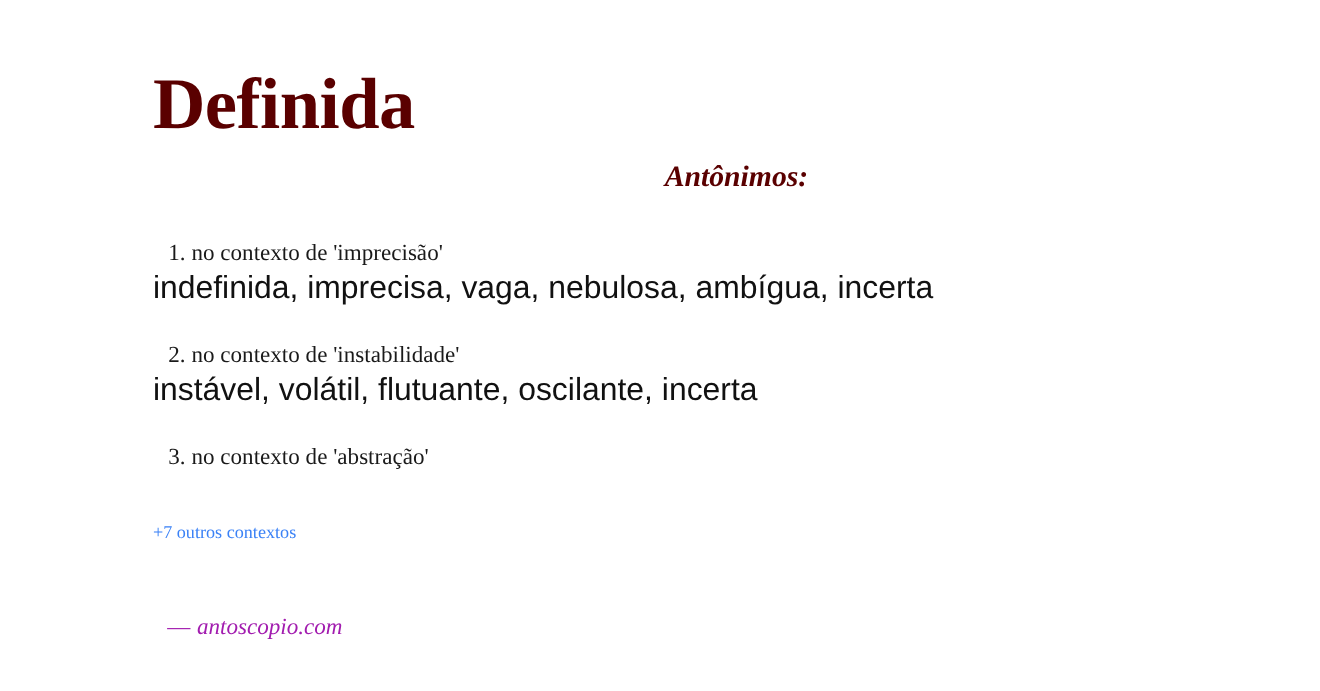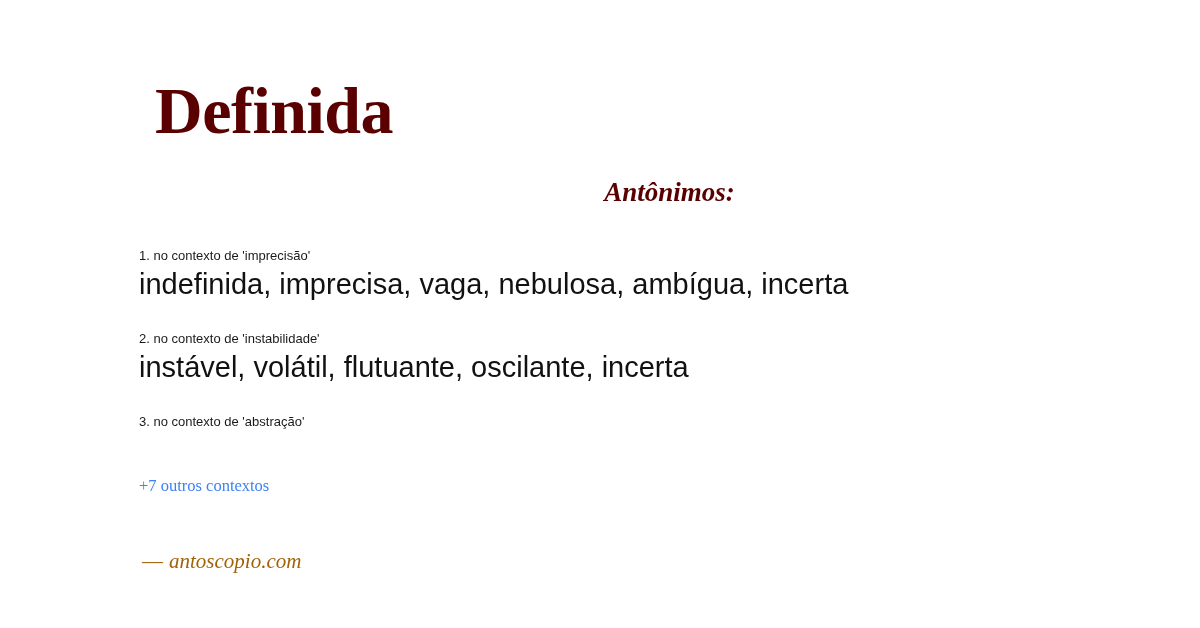--- a/index.html
+++ b/index.html
@@ -21,21 +21,21 @@
     height: 628px;
     box-sizing: border-box;
     padding: 0 0 0 139px;
   }
   .headword {
     font-family: "Liberation Serif", "DejaVu Serif", serif;
     font-weight: bold;
     font-size: 66px;
     line-height: 1;
     color: #5a0000;
-    margin: 16px;
+    margin: 0;
     padding-top: 62px;
     letter-spacing: -0.5px;
   }
   .subtitle {
     font-family: "Liberation Serif", "DejaVu Serif", serif;
     font-style: italic;
     font-weight: bold;
     font-size: 27px;
     line-height: 1;
     color: #5a0000;
@@ -46,46 +46,46 @@
   .senses {
     margin: 0;
     padding: 0;
     list-style: none;
     padding-top: 42px;
   }
   .sense {
     margin: 0 0 29px 0;
   }
   .sense-context {
-    font-family: Liberation Sans, sans-serif;
-    font-size: 13px;
+    font-family: Liberation Serif, serif;
+    font-size: 21px;
     line-height: 1.25;
     color: #1a1a1a;
-    margin: 0 0 3px 0;
+    margin: 0 0 3px 14px;
   }
   .sense-terms {
     font-family: Liberation Sans, sans-serif;
     font-size: 29px;
     line-height: 1.2;
     color: #111111;
     margin: 0;
   }
   .more-contexts {
     font-family: "Liberation Serif", "DejaVu Serif", serif;
     font-size: 16.5px;
     color: #3b82f6;
     margin: 0;
     padding-top: 17px;
   }
   .source {
     font-family: "Liberation Serif", "DejaVu Serif", serif;
     font-style: italic;
     font-size: 21px;
-    color: #a16207;
-    margin: 3px;
+    color: #a21caf;
+    margin: 13px;
     padding-top: 50px;
   }
   .source .dash {
     font-style: normal;
     padding-right: 6px;
   }
 </style>
 </head>
 <body>
 

